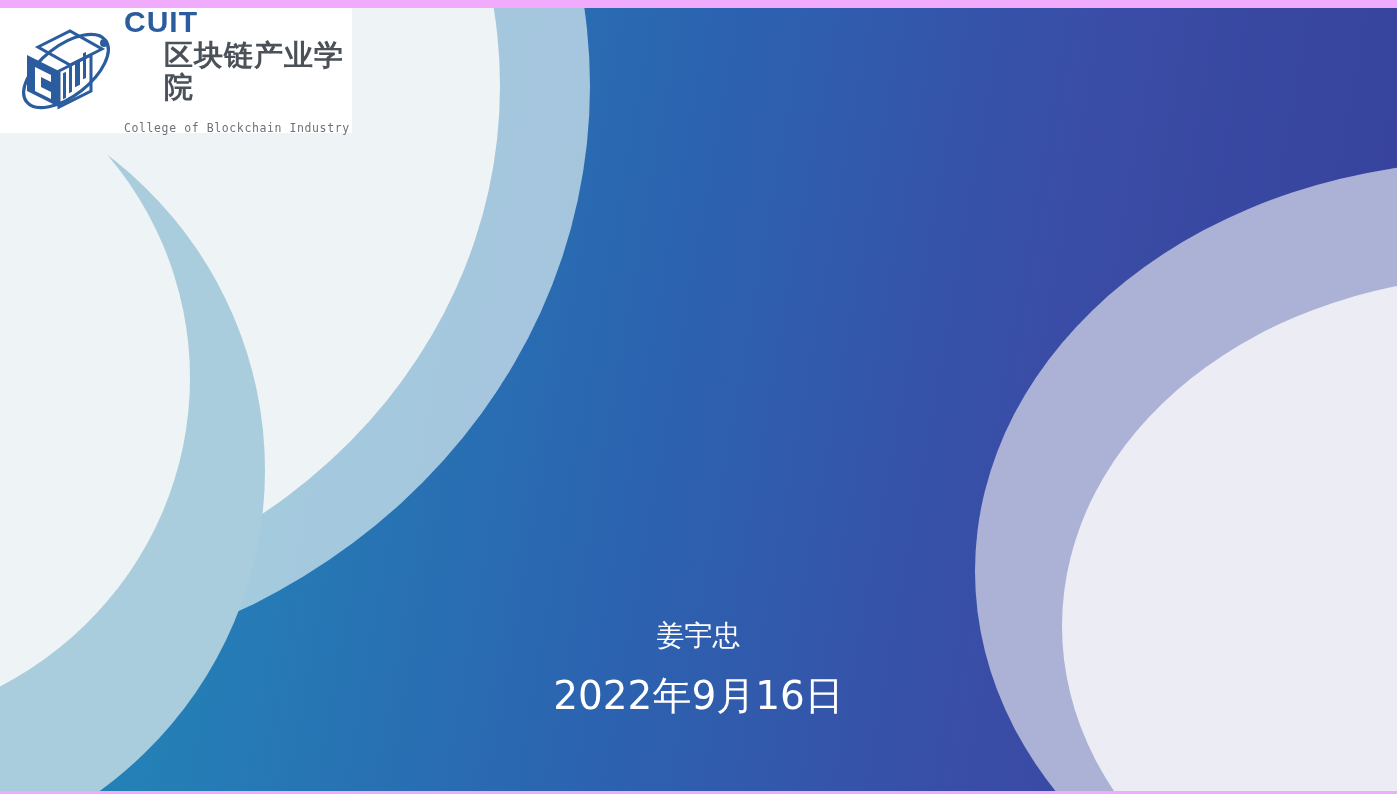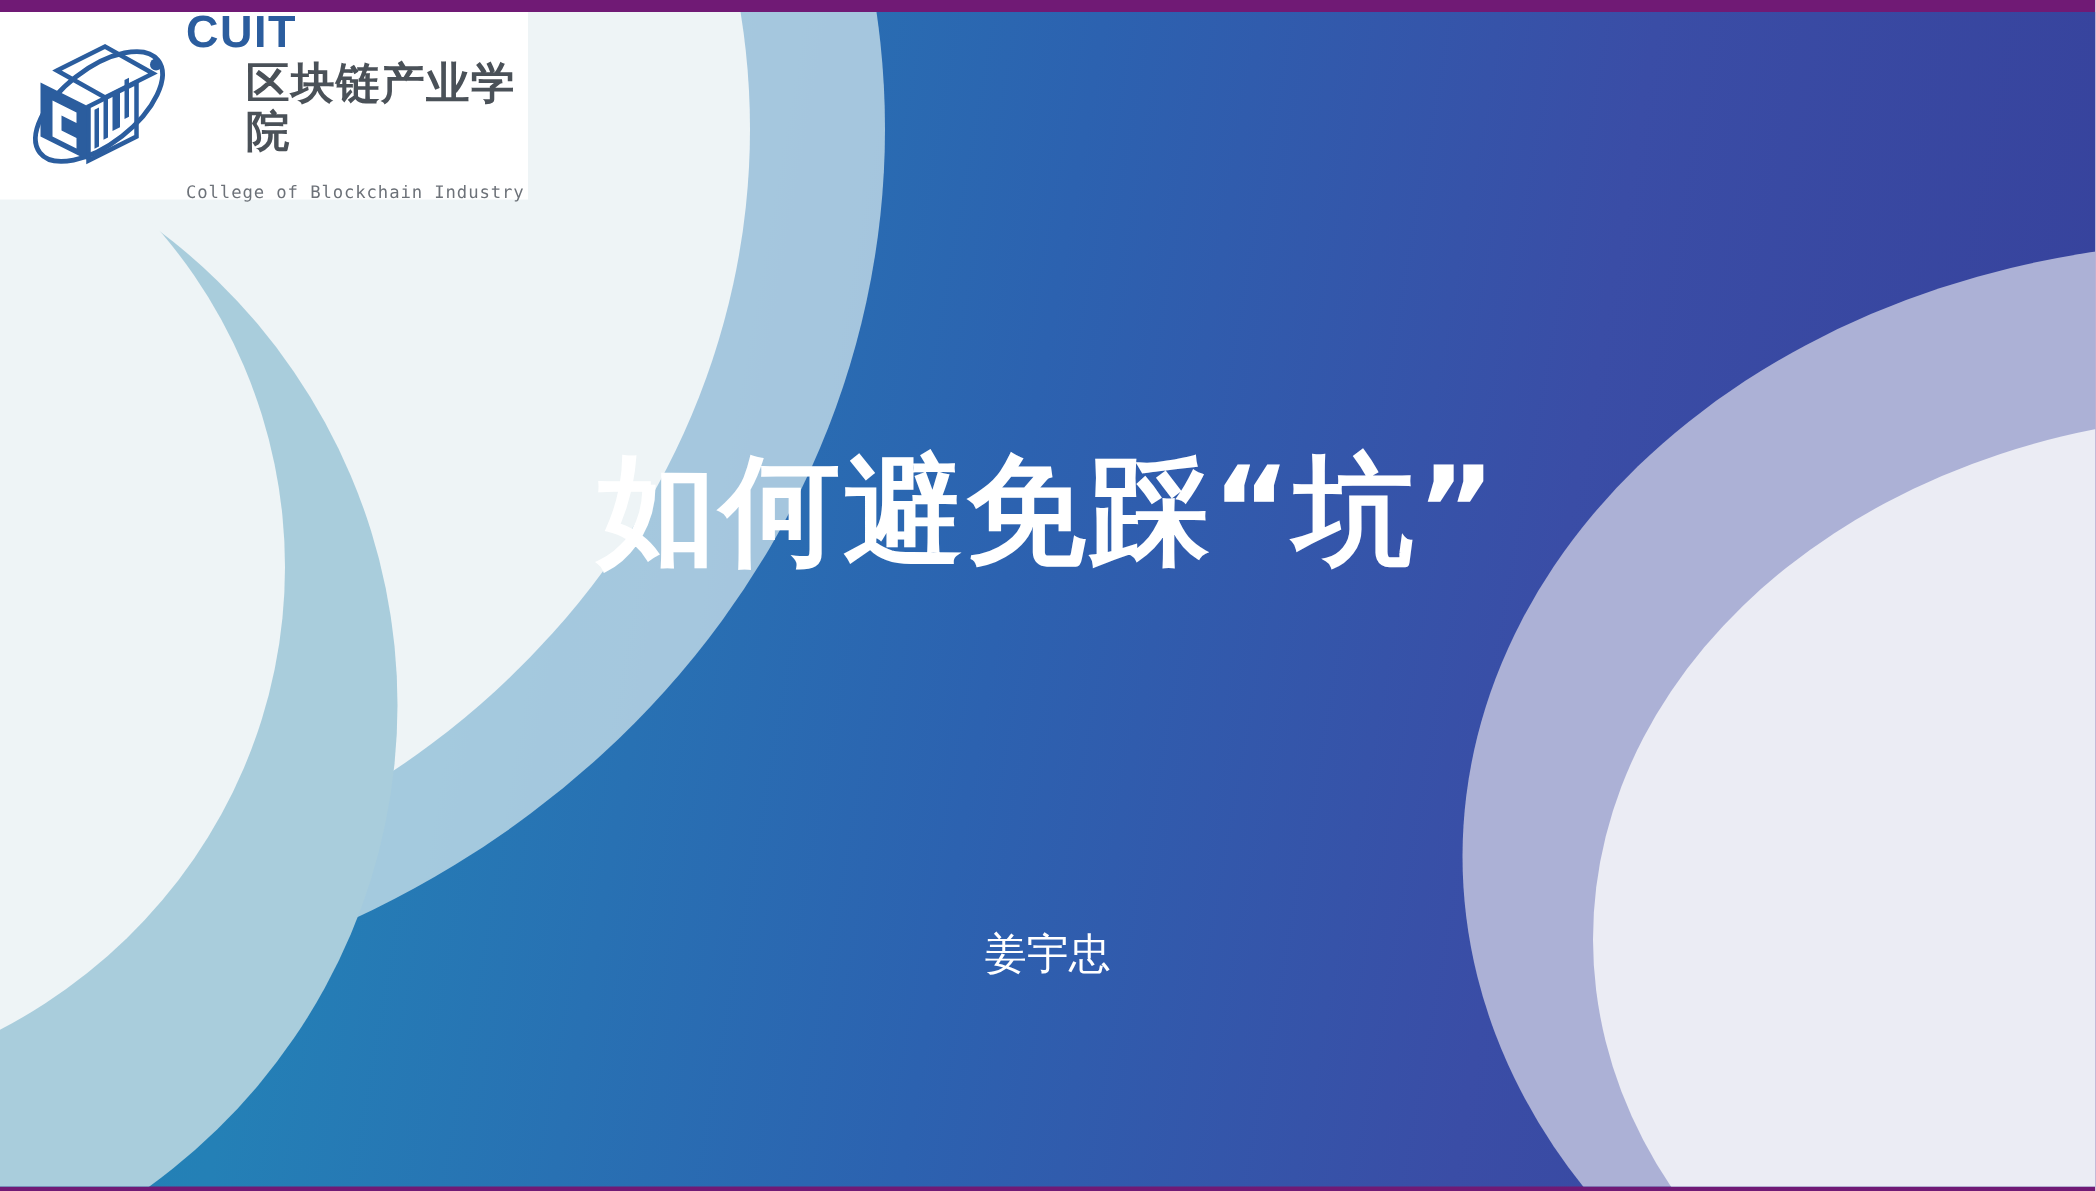--- a/index.html
+++ b/index.html
@@ -9,21 +9,21 @@
   }
   body {
     font-family: "Liberation Sans", "DejaVu Sans", sans-serif;
   }
 
   #slide {
     position: relative;
     width: 1397px;
     height: 794px;
     overflow: hidden;
-    background: #701a75;
+    background: #f0abfc;
   }
 
   
   .canvas {
     position: absolute;
     left: 0;
     top: 8px;
     width: 1397px;
     height: 783px;
     overflow: hidden;
@@ -216,17 +216,17 @@
           </g>
         </svg>
       </span>
       <span class="logo-text">
         <span class="logo-cuit">CUIT</span>
         <span class="logo-cn">区块链产业学院</span>
         <span class="logo-en">College of Blockchain Industry</span>
       </span>
     </div>
 
-    <div class="title">如何避免踩“坑”</div>
     <div class="byline">姜宇忠</div>
+    <div class="date">2022年9月16日</div>
 
   </div>
 </div>
 
 </body></html>

